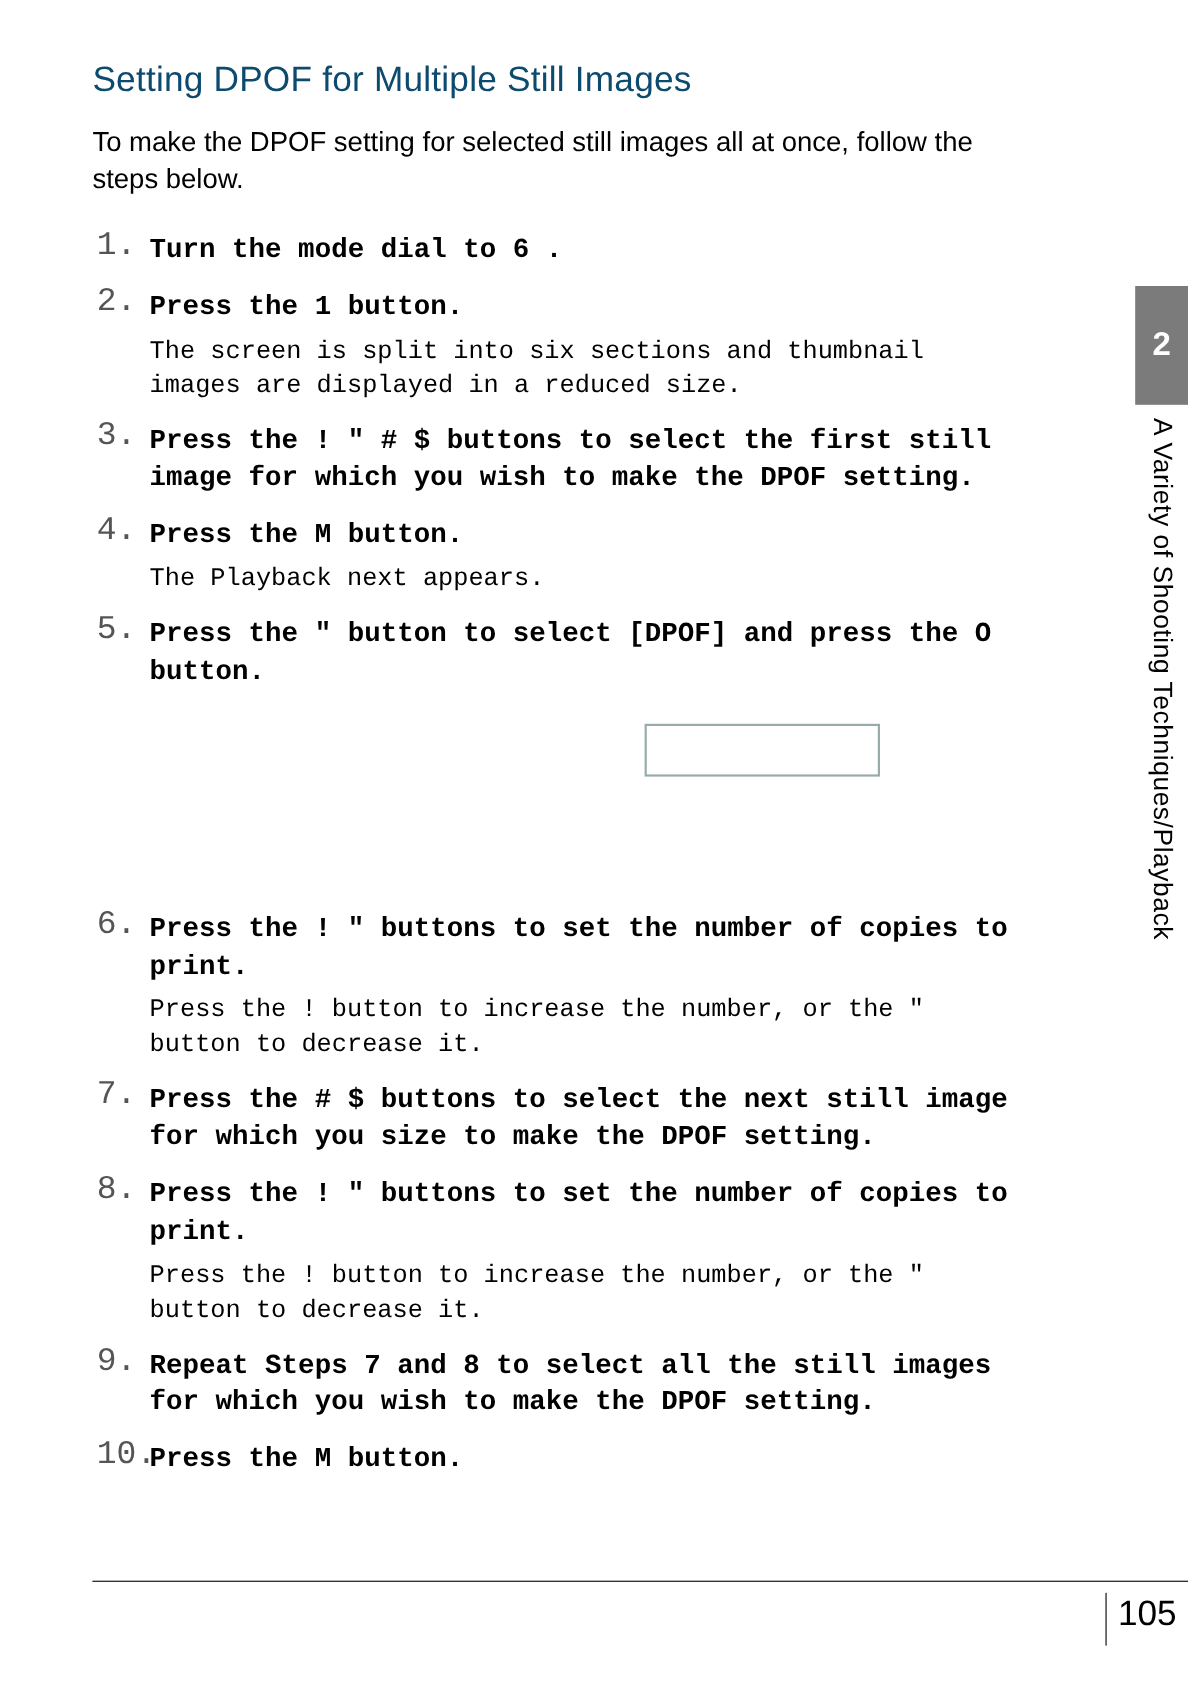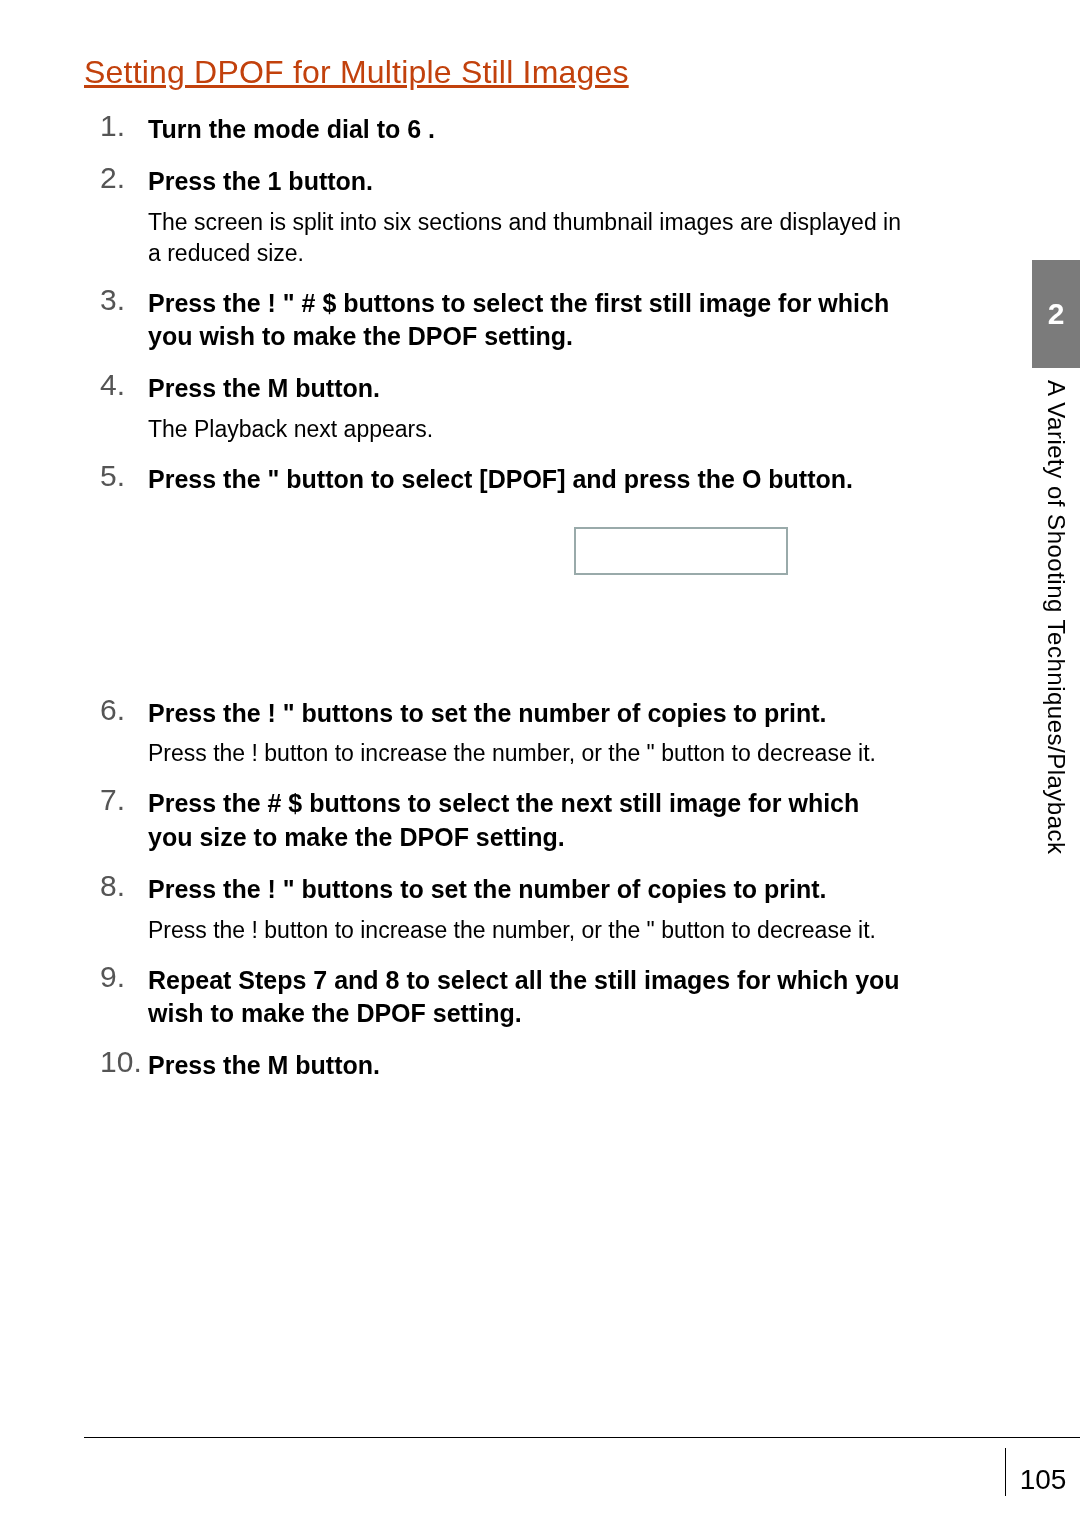--- a/index.html
+++ b/index.html
@@ -17,35 +17,35 @@
     height: 1528px;
     box-sizing: border-box;
     padding: 54px 84px 0 84px;
   }
   .content {
     width: 840px;
   }
   h2.title {
     font-size: 32px;
     font-weight: normal;
-    color: #c2410c;
+    color: #0c4a6e;
     margin: 0 0 22px 0;
     letter-spacing: 0.2px;
-    text-decoration: underline;
   }
   p.intro {
     font-size: 25px;
     line-height: 1.35;
     margin: 0 0 30px 0;
   }
   ol.steps {
     list-style: none;
     padding: 0;
-    margin: 16px;
+    margin: 4px;
     counter-reset: step;
+    font-family: Liberation Mono, monospace;
   }
   ol.steps > li {
     position: relative;
     padding-left: 48px;
     margin-bottom: 18px;
   }
   ol.steps > li::before {
     counter-increment: step;
     content: counter(step) ".";
     position: absolute;
@@ -123,32 +123,33 @@
     background: #000;
   }
   .page-num-box {
     position: absolute;
     right: 0;
     bottom: 32px;
     width: 74px;
     height: 48px;
     border-left: 1px solid #000;
     display: flex;
-    align-items: flex-end;
+    align-items: flex-start;
     justify-content: center;
-    font-size: 28px;
+    font-size: 32px;
   }
 </style>
 </head>
 <body>
 
 <div class="page">
 
   <div class="content">
     <h2 class="title">Setting DPOF for Multiple Still Images</h2>
+    <p class="intro">To make the DPOF setting for selected still images all at once, follow the steps below.</p>
 
     <ol class="steps">
       <li>
         <div class="step-head">Turn the mode dial to 6 .</div>
       </li>
       <li>
         <div class="step-head">Press the 1  button.</div>
         <div class="step-body">The screen is split into six sections and thumbnail images are displayed in a reduced size.</div>
       </li>
       <li>

